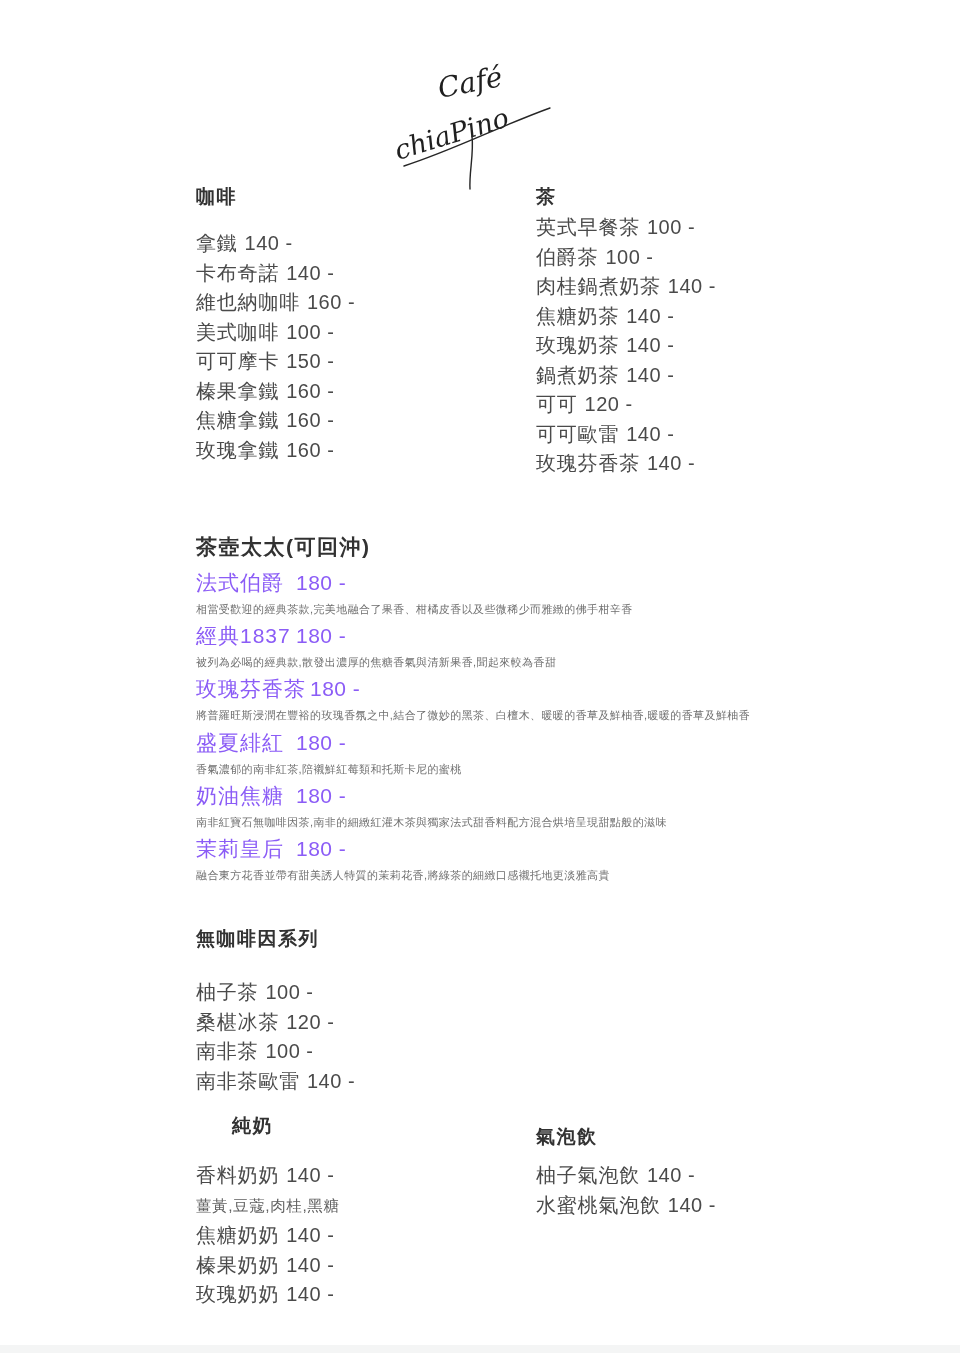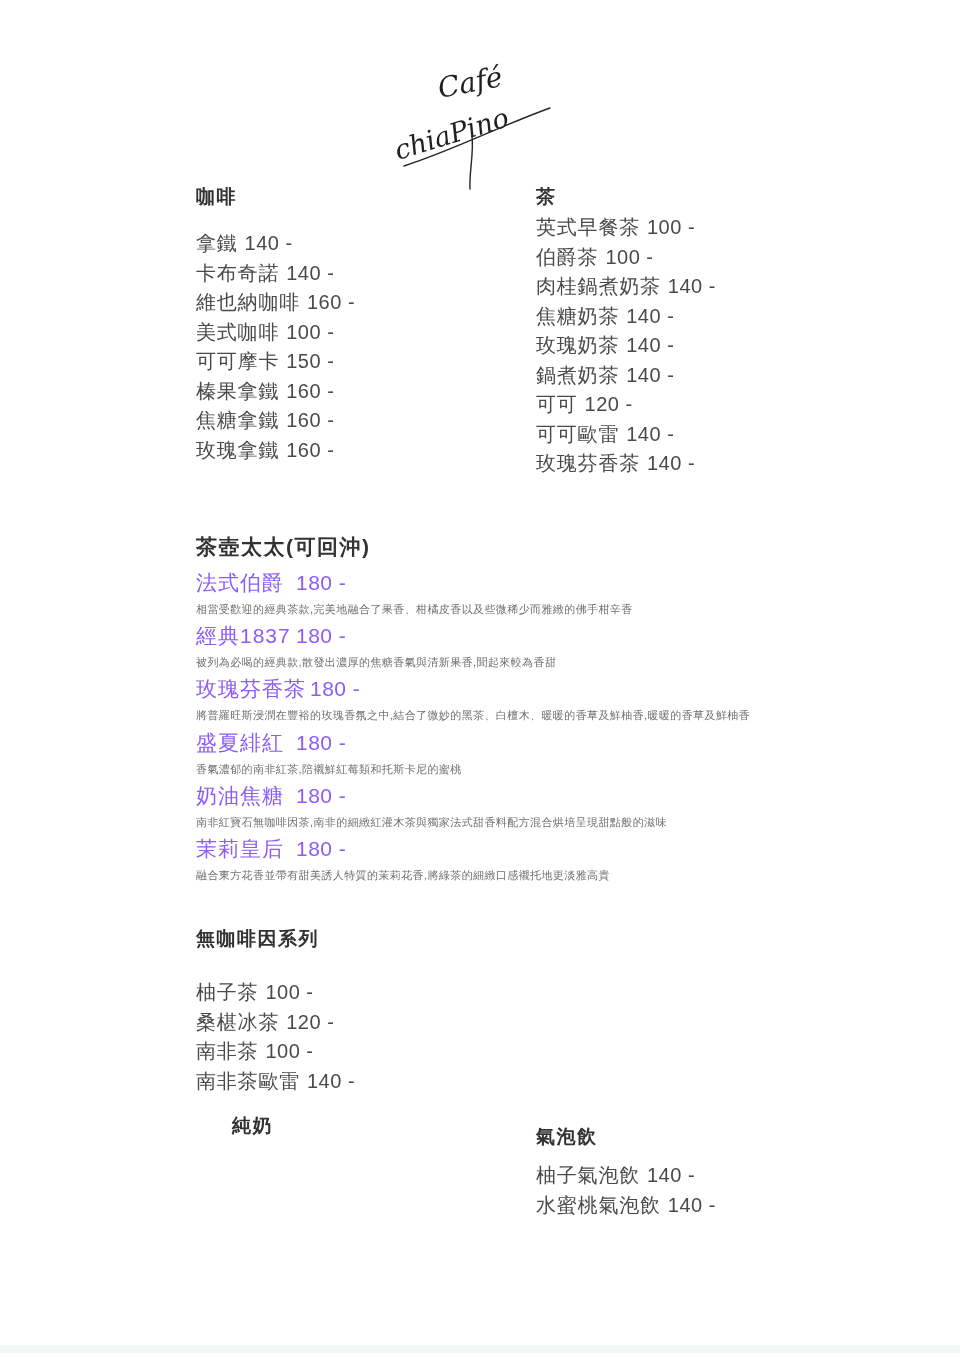--- a/index.html
+++ b/index.html
@@ -126,20 +126,27 @@
 
   <div class="sec-title" style="left:196px;top:928px;">無咖啡因系列</div>
   <div class="items" style="left:196px;top:978px;">
     <div class="menu-line"><span class="nm">柚子茶</span><span class="pr">100 -</span></div>
     <div class="menu-line"><span class="nm">桑椹冰茶</span><span class="pr">120 -</span></div>
     <div class="menu-line"><span class="nm">南非茶</span><span class="pr">100 -</span></div>
     <div class="menu-line"><span class="nm">南非茶歐雷</span><span class="pr">140 -</span></div>
   </div>
 
   <div class="sec-title" style="left:200px;top:1115px;margin-left:32px;">純奶</div>
+  <div class="items" style="left:196px;top:1160px;">
+    <div class="menu-line" style="line-height:30px;"><span class="nm">香料奶奶</span><span class="pr">140 -</span></div>
+    <div class="sub-line">薑黃,豆蔻,肉桂,黑糖</div>
+    <div class="menu-line"><span class="nm">焦糖奶奶</span><span class="pr">140 -</span></div>
+    <div class="menu-line"><span class="nm">榛果奶奶</span><span class="pr">140 -</span></div>
+    <div class="menu-line"><span class="nm">玫瑰奶奶</span><span class="pr">140 -</span></div>
+  </div>
 
   <div class="sec-title" style="left:536px;top:1126px;">氣泡飲</div>
   <div class="items" style="left:536px;top:1160px;">
     <div class="menu-line" style="line-height:30px;"><span class="nm">柚子氣泡飲</span><span class="pr">140 -</span></div>
     <div class="menu-line" style="line-height:30px;"><span class="nm">水蜜桃氣泡飲</span><span class="pr">140 -</span></div>
   </div>
 
   <div class="bottom-strip"></div>
 </div>
 

